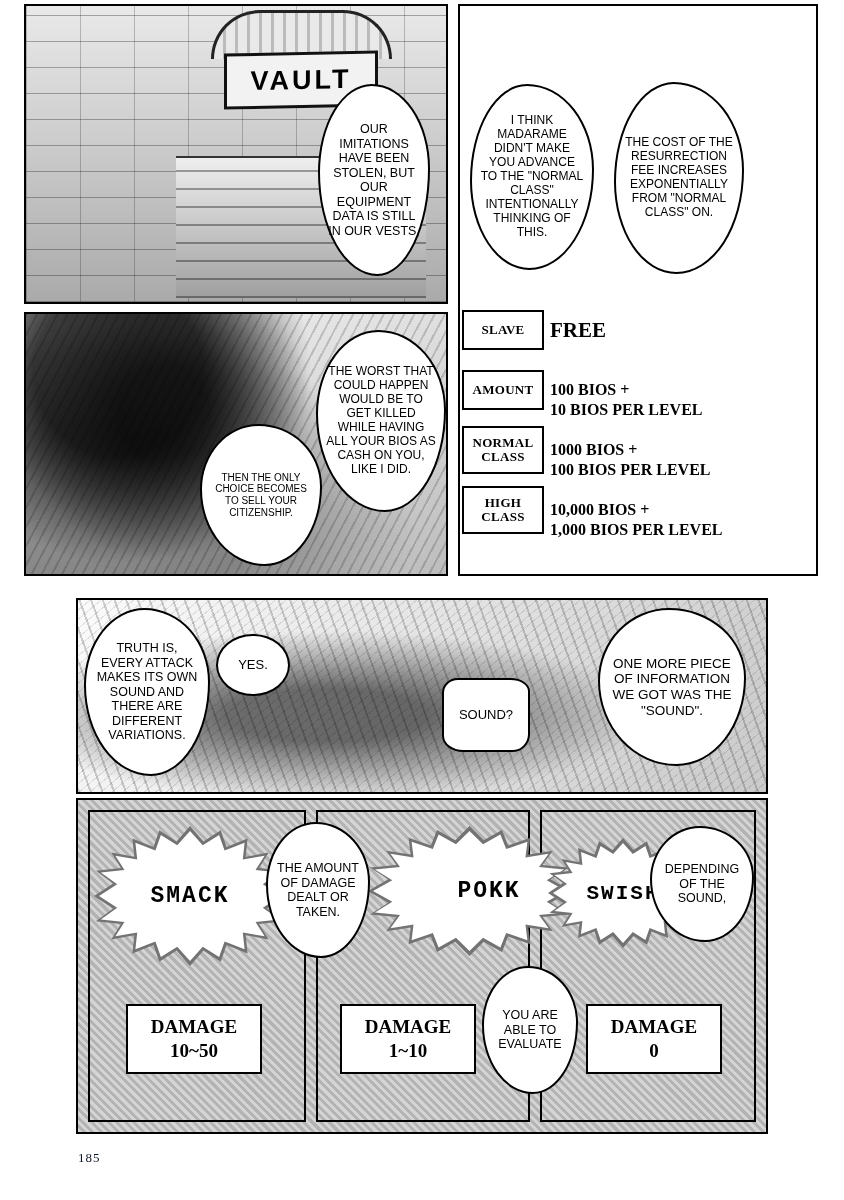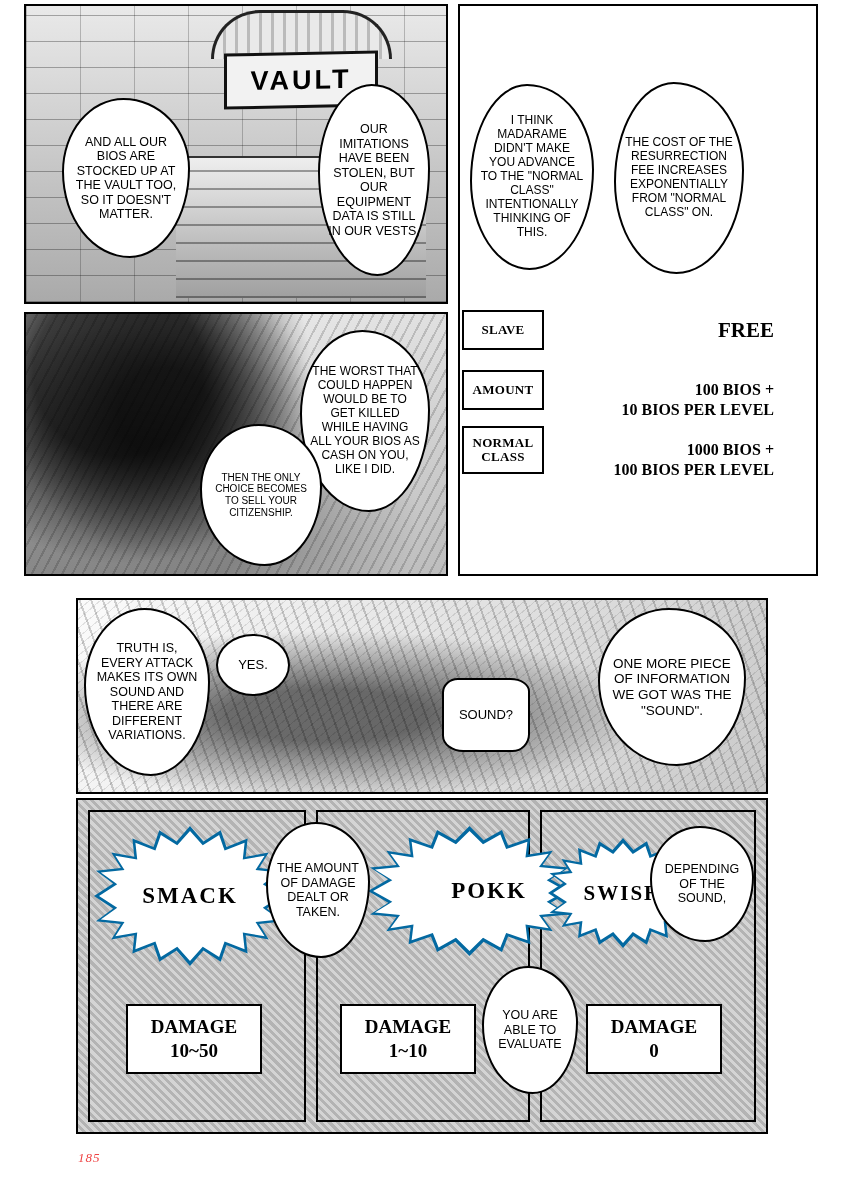--- a/index.html
+++ b/index.html
@@ -78,66 +78,63 @@
   
   .fee-table{position:absolute;left:462px;top:300px;width:312px;height:276px;}
   .fee-row{display:flex;align-items:center;height:60px;}
   .fee-label{
     width:82px;min-height:38px;border:2px solid #000;background:#fff;
     display:flex;align-items:center;justify-content:center;text-align:center;
     font-family:"Liberation Serif",serif;font-weight:bold;font-size:13px;line-height:1.1;
     letter-spacing:.3px;padding:3px 2px;box-sizing:border-box;
   }
   .fee-val{
-    flex:1;text-align:right;font-family:"Liberation Serif",serif;font-weight:bold;
+    flex:1;text-align:left;font-family:"Liberation Serif",serif;font-weight:bold;
     font-size:16px;line-height:1.25;padding-left:6px;
   }
   .fee-val.big{font-size:21px;}
 
   
   .sfx{
-    position:absolute;background:#0369a1;
+    position:absolute;background:#737373;
     display:flex;align-items:center;justify-content:center;
-    font-family:Liberation Serif, serif;font-weight:bold;letter-spacing:2px;
+    font-family:Liberation Mono, monospace;font-weight:bold;letter-spacing:2px;
     clip-path:polygon(50% 0%,57% 11%,66% 3%,69% 15%,80% 9%,79% 22%,91% 19%,86% 30%,99% 32%,90% 41%,100% 50%,90% 59%,99% 68%,86% 70%,91% 81%,79% 78%,80% 91%,69% 85%,66% 97%,57% 89%,50% 100%,43% 89%,34% 97%,31% 85%,20% 91%,21% 78%,9% 81%,14% 70%,1% 68%,10% 59%,0% 50%,10% 41%,1% 32%,14% 30%,9% 19%,21% 22%,20% 9%,31% 15%,34% 3%,43% 11%);
   }
   .sfx .inner{
     position:absolute;inset:5px;background:#fff;
     clip-path:polygon(50% 0%,57% 11%,66% 3%,69% 15%,80% 9%,79% 22%,91% 19%,86% 30%,99% 32%,90% 41%,100% 50%,90% 59%,99% 68%,86% 70%,91% 81%,79% 78%,80% 91%,69% 85%,66% 97%,57% 89%,50% 100%,43% 89%,34% 97%,31% 85%,20% 91%,21% 78%,9% 81%,14% 70%,1% 68%,10% 59%,0% 50%,10% 41%,1% 32%,14% 30%,9% 19%,21% 22%,20% 9%,31% 15%,34% 3%,43% 11%);
   }
   .sfx .label{position:relative;z-index:2;}
 
   
   .dmg{
     position:absolute;border:2px solid #000;background:#fff;
     display:flex;align-items:center;justify-content:center;text-align:center;
     font-family:"Liberation Serif",serif;font-weight:bold;font-size:19px;line-height:1.25;
   }
 
   .pagenum{
     position:absolute;left:78px;top:1150px;font-family:"Liberation Serif",serif;
-    font-size:13px;letter-spacing:1px;color:#ef4444;font-style:italic;
+    font-size:13px;letter-spacing:1px;color:#0f172a;
   }
 </style>
 </head>
 <body>
 
 <div class="page">
 
   <div class="panel tex-bricks" style="left:24px;top:4px;width:424px;height:300px;">
     <div class="vault-arch"></div>
     <div class="vault-sign">
       <span>VAULT</span>
     </div>
     <div class="vault-base"></div>
   </div>
 
-  <div class="balloon oval" style="left:62px;top:98px;width:128px;height:160px;font-size:12.5px;">
-    <span>AND ALL OUR BIOS ARE STOCKED UP AT THE VAULT TOO, SO IT DOESN'T MATTER.</span>
-  </div>
 
   <div class="balloon oval" style="left:318px;top:84px;width:112px;height:192px;font-size:12.5px;">
     <span>OUR IMITATIONS HAVE BEEN STOLEN, BUT OUR EQUIPMENT DATA IS STILL IN OUR VESTS,</span>
   </div>
 
   <div class="panel" style="left:458px;top:4px;width:360px;height:572px;"></div>
 
   <div class="balloon blob" style="left:470px;top:84px;width:124px;height:186px;font-size:12px;">
     <span>I THINK MADARAME DIDN'T MAKE YOU ADVANCE TO THE "NORMAL CLASS" INTENTIONALLY THINKING OF THIS.</span>
   </div>
@@ -166,25 +163,34 @@
     </div>
     <div class="fee-row">
       <div class="fee-label" style="height:48px;">
         <span>NORMAL CLASS</span>
       </div>
       <div class="fee-val" style="white-space:pre-line;">
         <span>1000 BIOS +
 100 BIOS PER LEVEL</span>
       </div>
     </div>
+    <div class="fee-row">
+      <div class="fee-label" style="height:48px;">
+        <span>HIGH CLASS</span>
+      </div>
+      <div class="fee-val" style="white-space:pre-line;">
+        <span>10,000 BIOS +
+1,000 BIOS PER LEVEL</span>
+      </div>
+    </div>
   </div>
 
   <div class="panel tex-face" style="left:24px;top:312px;width:424px;height:264px;"></div>
 
-  <div class="balloon oval" style="left:300px;top:330px;width:130px;height:182px;font-size:12px;">
+  <div class="balloon oval" style="left:316px;top:330px;width:130px;height:182px;font-size:12px;">
     <span>THE WORST THAT COULD HAPPEN WOULD BE TO GET KILLED WHILE HAVING ALL YOUR BIOS AS CASH ON YOU, LIKE I DID.</span>
   </div>
 
   <div class="balloon oval" style="left:200px;top:424px;width:122px;height:142px;font-size:10px;">
     <span>THEN THE ONLY CHOICE BECOMES TO SELL YOUR CITIZENSHIP.</span>
   </div>
 
   <div class="panel tex-figure" style="left:76px;top:598px;width:692px;height:196px;"></div>
 
   <div class="balloon oval" style="left:84px;top:608px;width:126px;height:168px;font-size:12.5px;text-align:center;">

